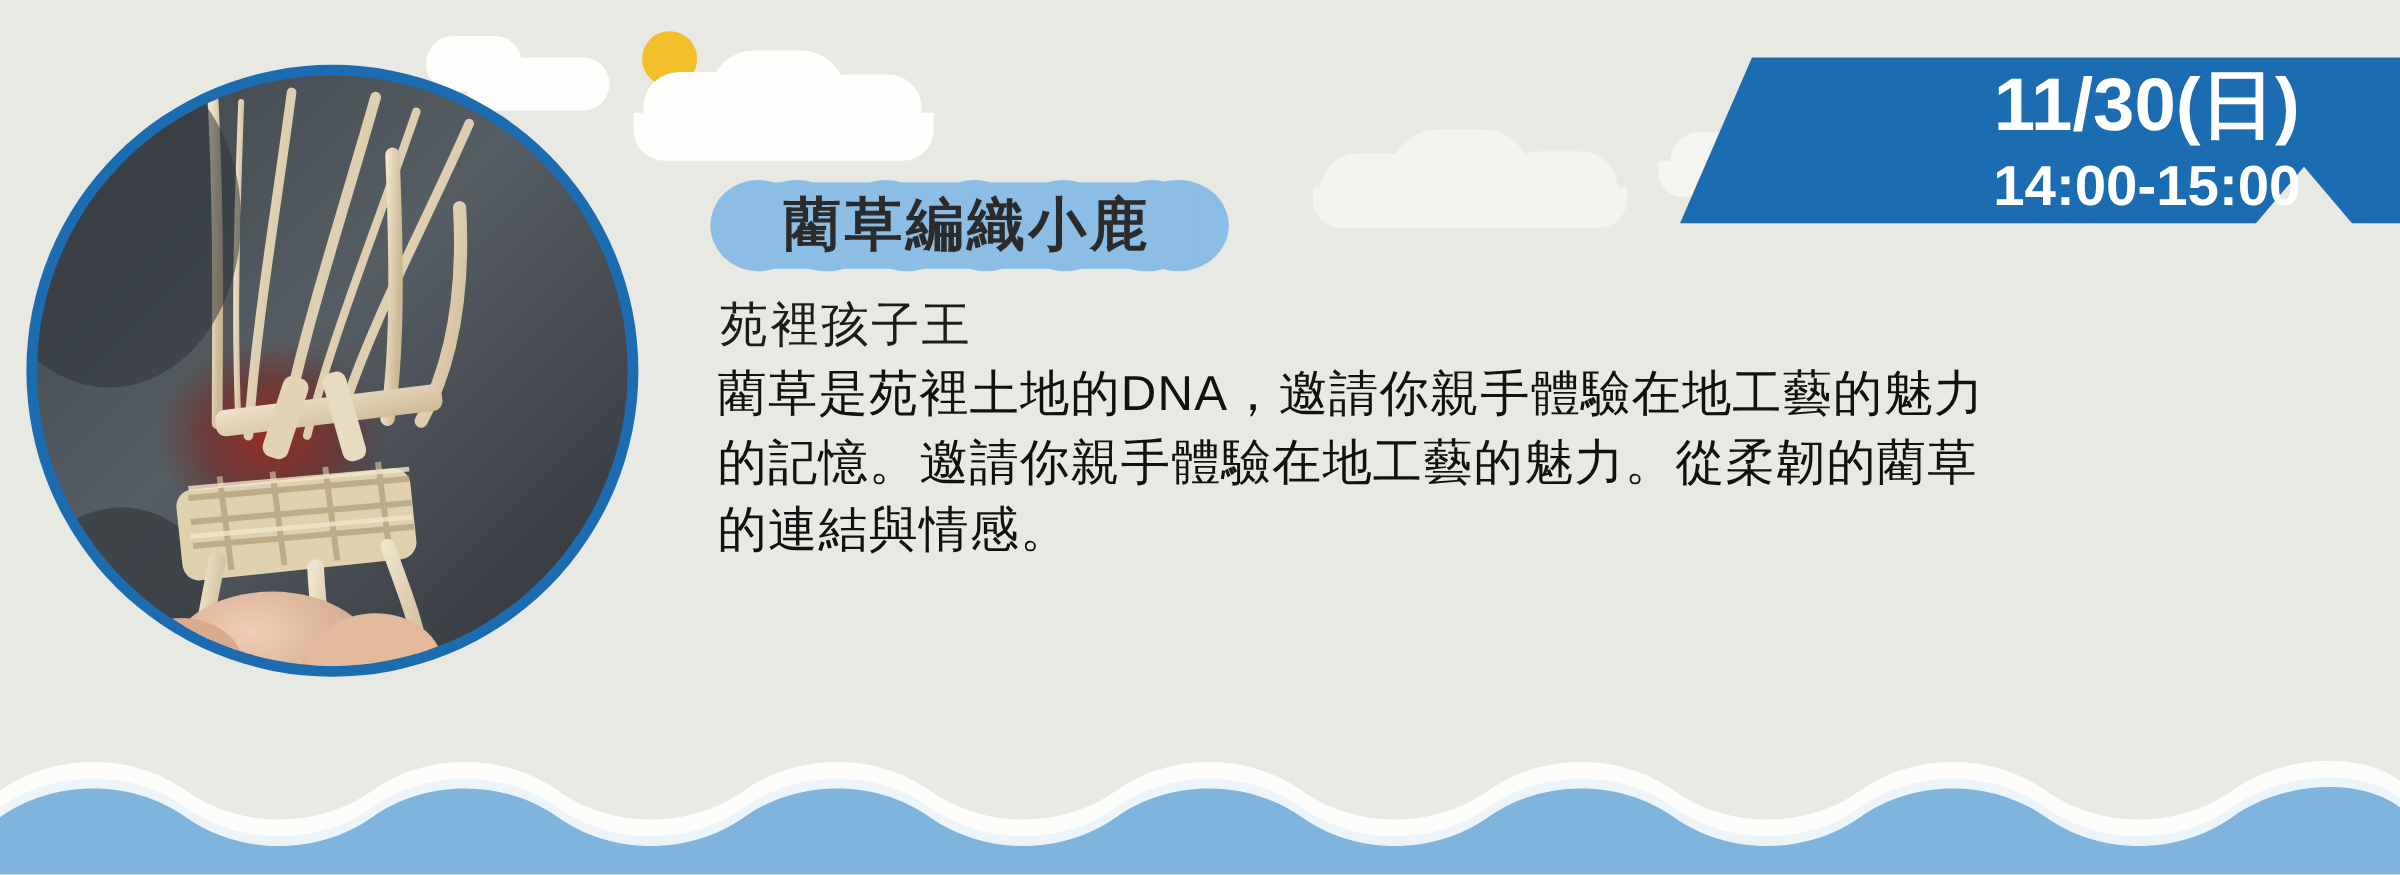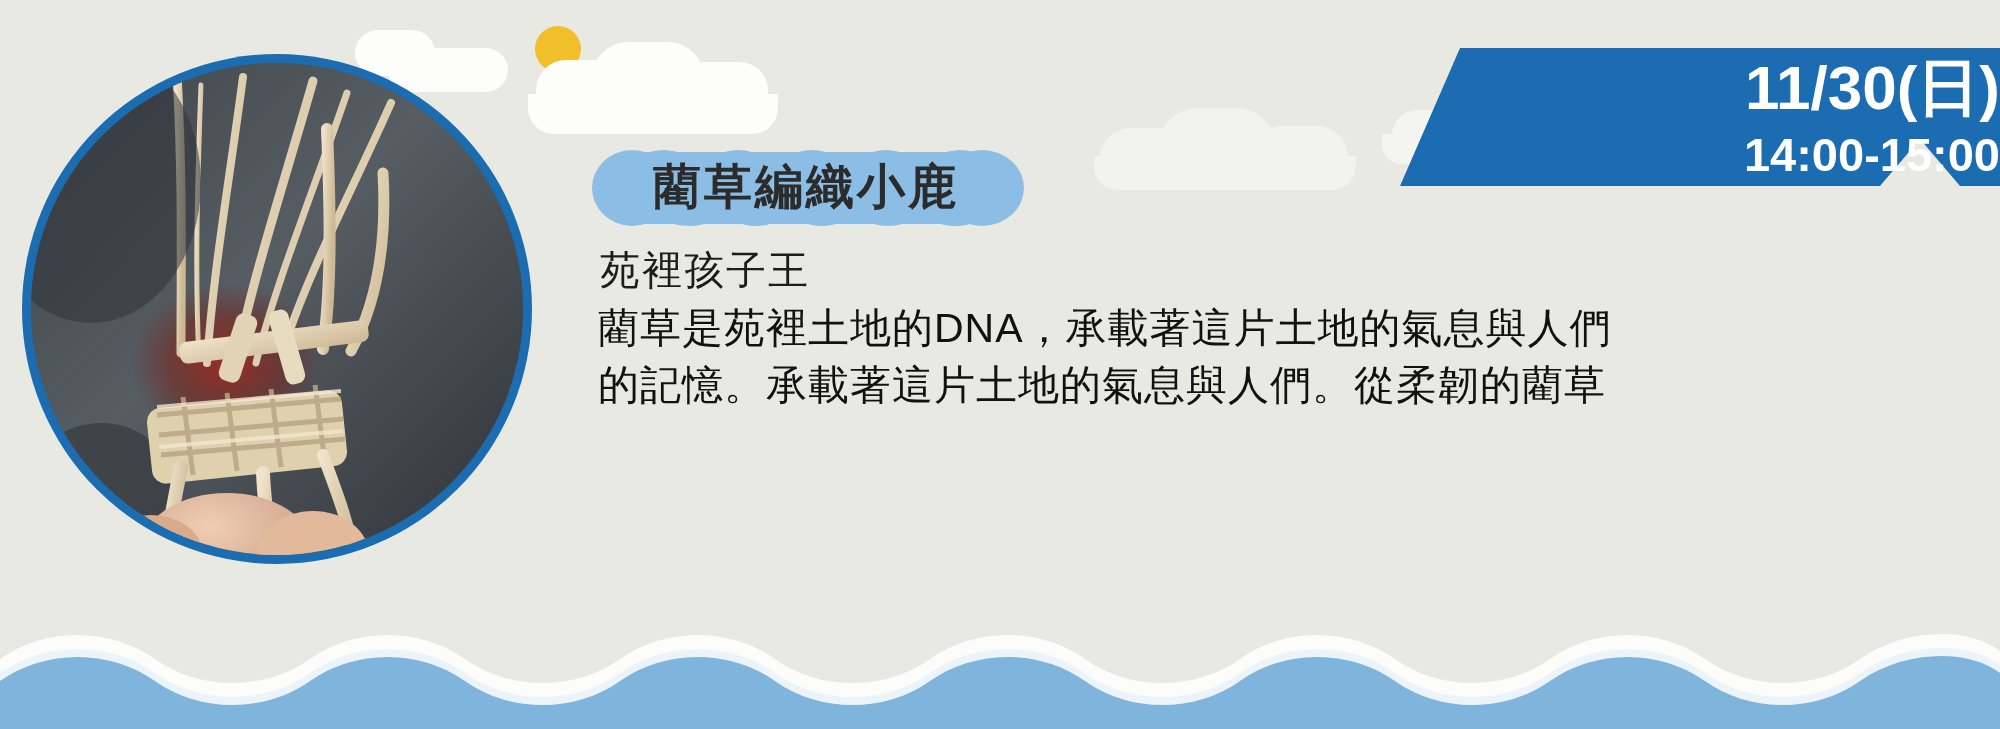--- a/index.html
+++ b/index.html
@@ -59,21 +59,21 @@
     position:absolute;
     left:1400px; top:43px;
     width:600px; height:148px;
     z-index:5;
   }
   .ribbon svg { position:absolute; inset:0; width:100%; height:100%; }
   .ribbon-text {
     position:absolute;
     left:0; top:0; width:100%; height:100%;
     display:flex; flex-direction:column;
-    align-items:flex-end; justify-content:center;
+    align-items:center; justify-content:center;
     padding-left:178px;
     color:#ffffff;
     line-height:1.0;
     z-index:2;
   }
   .ribbon-date {
     font-size:62px;
     font-weight:bold;
     letter-spacing:0px;
     white-space:nowrap;
@@ -276,22 +276,23 @@
       <ellipse cx="48" cy="40" rx="40" ry="38" fill="#8cbde4"></ellipse>
       <ellipse cx="398" cy="40" rx="42" ry="38" fill="#8cbde4"></ellipse>
       <rect x="40" y="4" width="370" height="72" fill="#8cbde4"></rect>
     </svg>
     <div class="title-text">藺草編織小鹿</div>
   </div>
 
   <div class="subtitle">苑裡孩子王</div>
 
   <div class="body-copy">
-    <p>藺草是苑裡土地的DNA，承載著這片土地的氣息與人們</p>
-    <p>的記憶。承載著這片土地的氣息與人們。從柔韌的藺草</p>
+    <p>藺草是苑裡土地的DNA，邀請你親手體驗在地工藝的魅力</p>
+    <p>的記憶。邀請你親手體驗在地工藝的魅力。從柔韌的藺草</p>
+    <p>的連結與情感。</p>
   </div>
 
   <div class="wave">
     <svg viewBox="0 0 2000 100" preserveAspectRatio="none">
       <path fill="#7fb4dd" d="M0 44
         C 45 12, 110 12, 155 44
         C 200 76, 265 76, 310 44
         C 355 12, 420 12, 465 44
         C 510 76, 575 76, 620 44
         C 665 12, 730 12, 775 44

